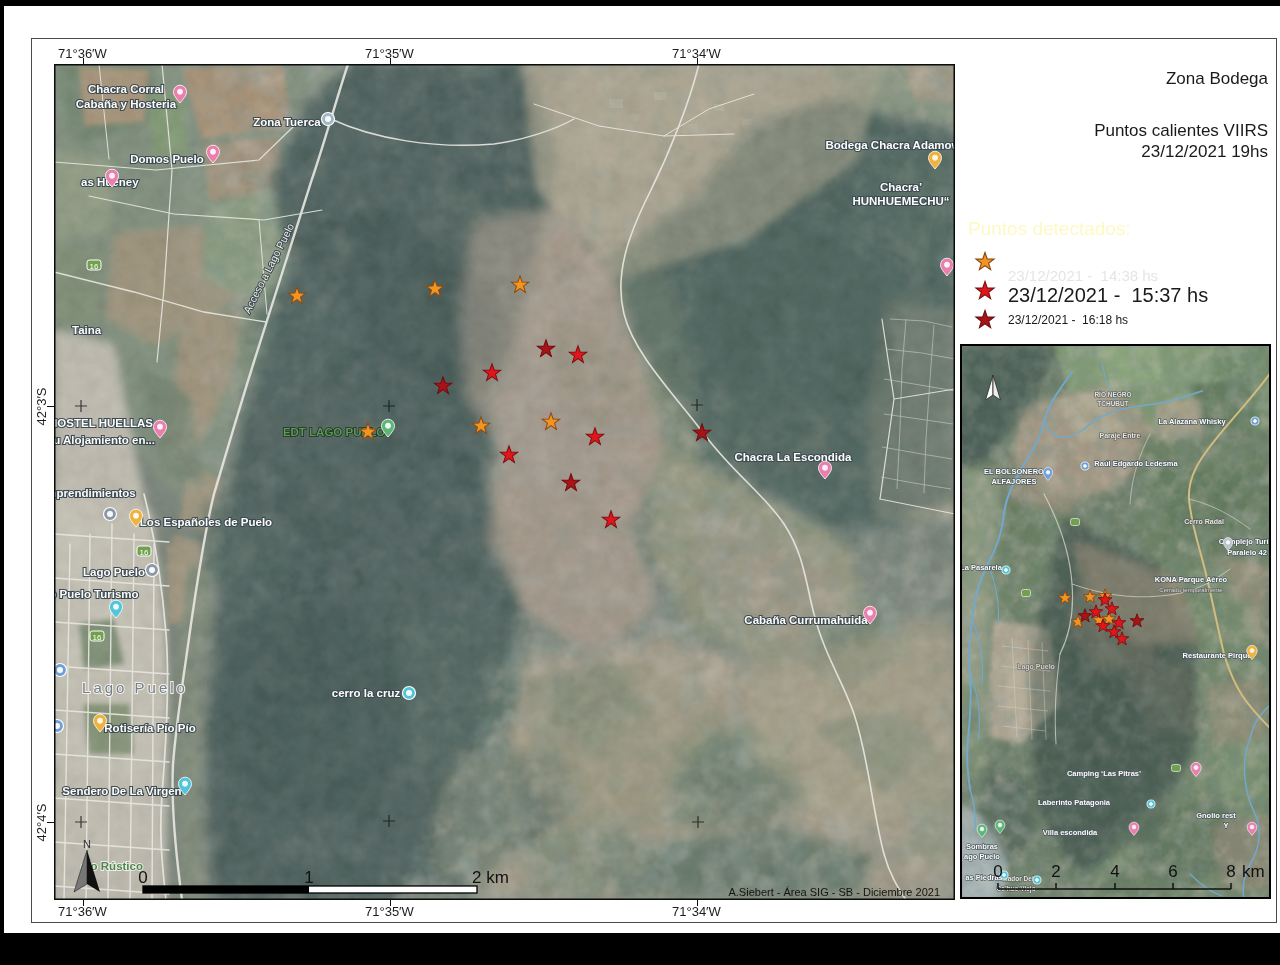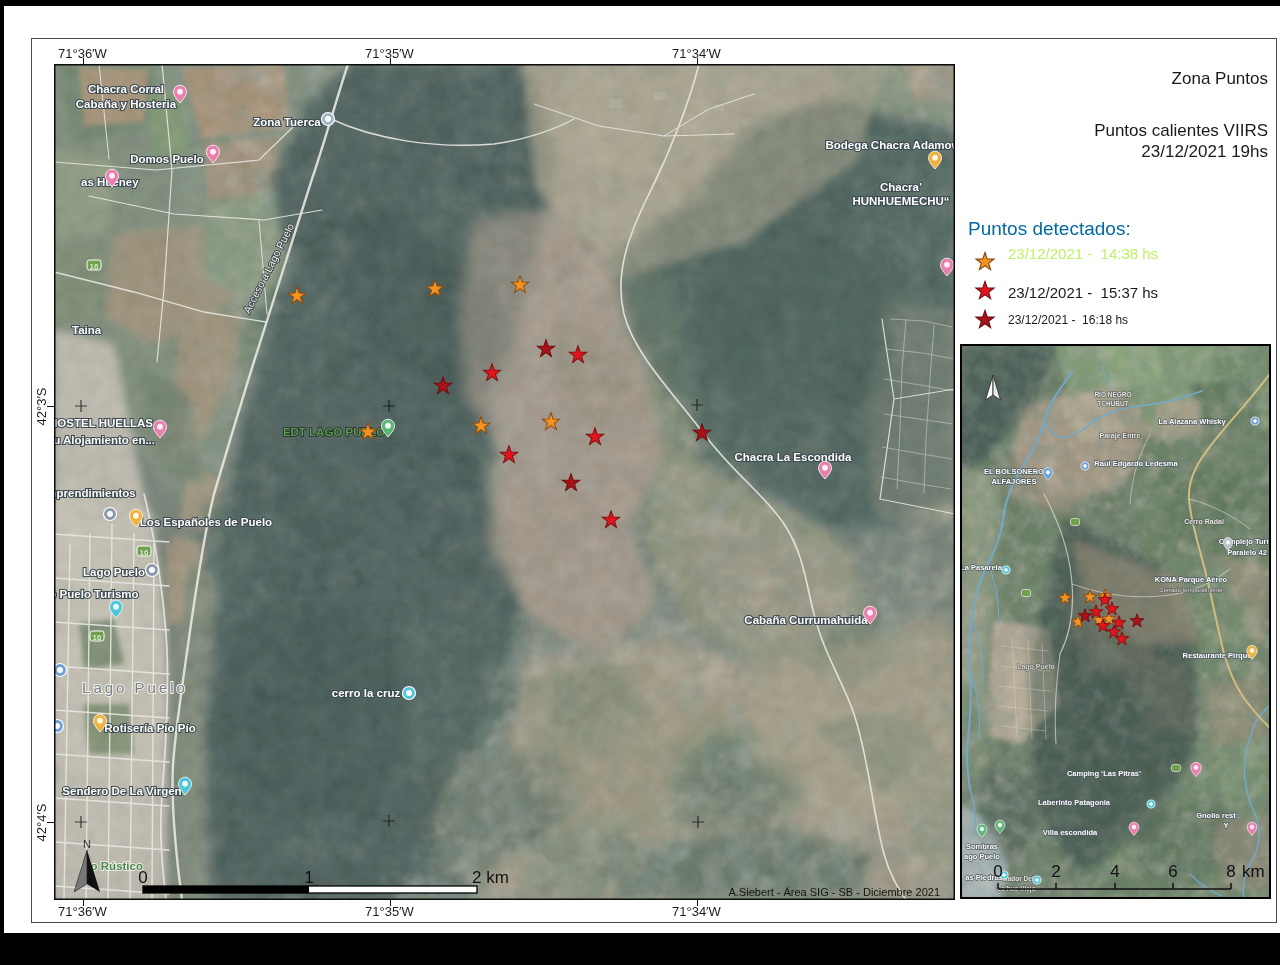--- a/index.html
+++ b/index.html
@@ -22,37 +22,37 @@
 <div class="coord" style="left:11px;top:815px;width:60px;text-align:center;transform:rotate(-90deg)">42°4′S</div>
 <div class="tick" style="left:83px;top:58px;width:1px;height:7px"></div>
 <div class="tick" style="left:390px;top:58px;width:1px;height:7px"></div>
 <div class="tick" style="left:697px;top:58px;width:1px;height:7px"></div>
 <div class="tick" style="left:83px;top:899px;width:1px;height:7px"></div>
 <div class="tick" style="left:390px;top:899px;width:1px;height:7px"></div>
 <div class="tick" style="left:697px;top:899px;width:1px;height:7px"></div>
 <div class="tick" style="left:47px;top:406px;width:7px;height:1px"></div>
 <div class="tick" style="left:47px;top:822px;width:7px;height:1px"></div>
 
-<div class="rt" style="top:68px">Zona Puntos</div>
+<div class="rt" style="top:68px">Zona Bodega</div>
 <div class="rt" style="top:120px">Puntos calientes VIIRS<br>23/12/2021 19hs</div>
-<div class="abs" style="left:968px;top:218px;font-size:19px;color:#0369a1">Puntos detectados:</div>
+<div class="abs" style="left:968px;top:218px;font-size:19px;color:#fef9c3">Puntos detectados:</div>
 
 <svg class="abs" style="left:960px;top:245px" width="80" height="90" viewBox="0 0 80 90">
 <g transform="translate(25,17) scale(0.95)">
       <path d="M0,-10 L2.35,-3.24 L9.51,-3.09 L3.80,1.24 L5.88,8.09 L0,4 L-5.88,8.09 L-3.80,1.24 L-9.51,-3.09 L-2.35,-3.24 Z" fill="#f39322" stroke="#8a4a12" stroke-width="1.2"></path>
     </g>
 <g transform="translate(25,46) scale(0.95)">
       <path d="M0,-10 L2.35,-3.24 L9.51,-3.09 L3.80,1.24 L5.88,8.09 L0,4 L-5.88,8.09 L-3.80,1.24 L-9.51,-3.09 L-2.35,-3.24 Z" fill="#e0161c" stroke="#7c1010" stroke-width="1.2"></path>
     </g>
 <g transform="translate(25,75) scale(0.95)">
       <path d="M0,-10 L2.35,-3.24 L9.51,-3.09 L3.80,1.24 L5.88,8.09 L0,4 L-5.88,8.09 L-3.80,1.24 L-9.51,-3.09 L-2.35,-3.24 Z" fill="#a81318" stroke="#6d0d10" stroke-width="1.2"></path>
     </g>
 </svg>
-<div class="abs" style="left:1008px;top:245px;font-size:15px;color:#bef264">23/12/2021 -&nbsp; 14:38 hs</div>
-<div class="abs" style="left:1008px;top:284px;font-size:15px;color:#1a1a1a">23/12/2021 -&nbsp; 15:37 hs</div>
+<div class="abs" style="left:1008px;top:267px;font-size:15px;color:#e5e5e5">23/12/2021 -&nbsp; 14:38 hs</div>
+<div class="abs" style="left:1008px;top:284px;font-size:20px;color:#1a1a1a">23/12/2021 -&nbsp; 15:37 hs</div>
 <div class="abs" style="left:1008px;top:313px;font-size:12px;color:#1a1a1a">23/12/2021 -&nbsp; 16:18 hs</div>
 
 <svg class="abs" style="left:54px;top:64px" width="901" height="836" viewBox="0 0 901 836">
 <defs>
 <filter id="b8" x="-30%" y="-30%" width="160%" height="160%">
         <feGaussianBlur stdDeviation="7"></feGaussianBlur>
       </filter>
 <filter id="b5" x="-30%" y="-30%" width="160%" height="160%">
         <feGaussianBlur stdDeviation="4.5"></feGaussianBlur>
       </filter>

